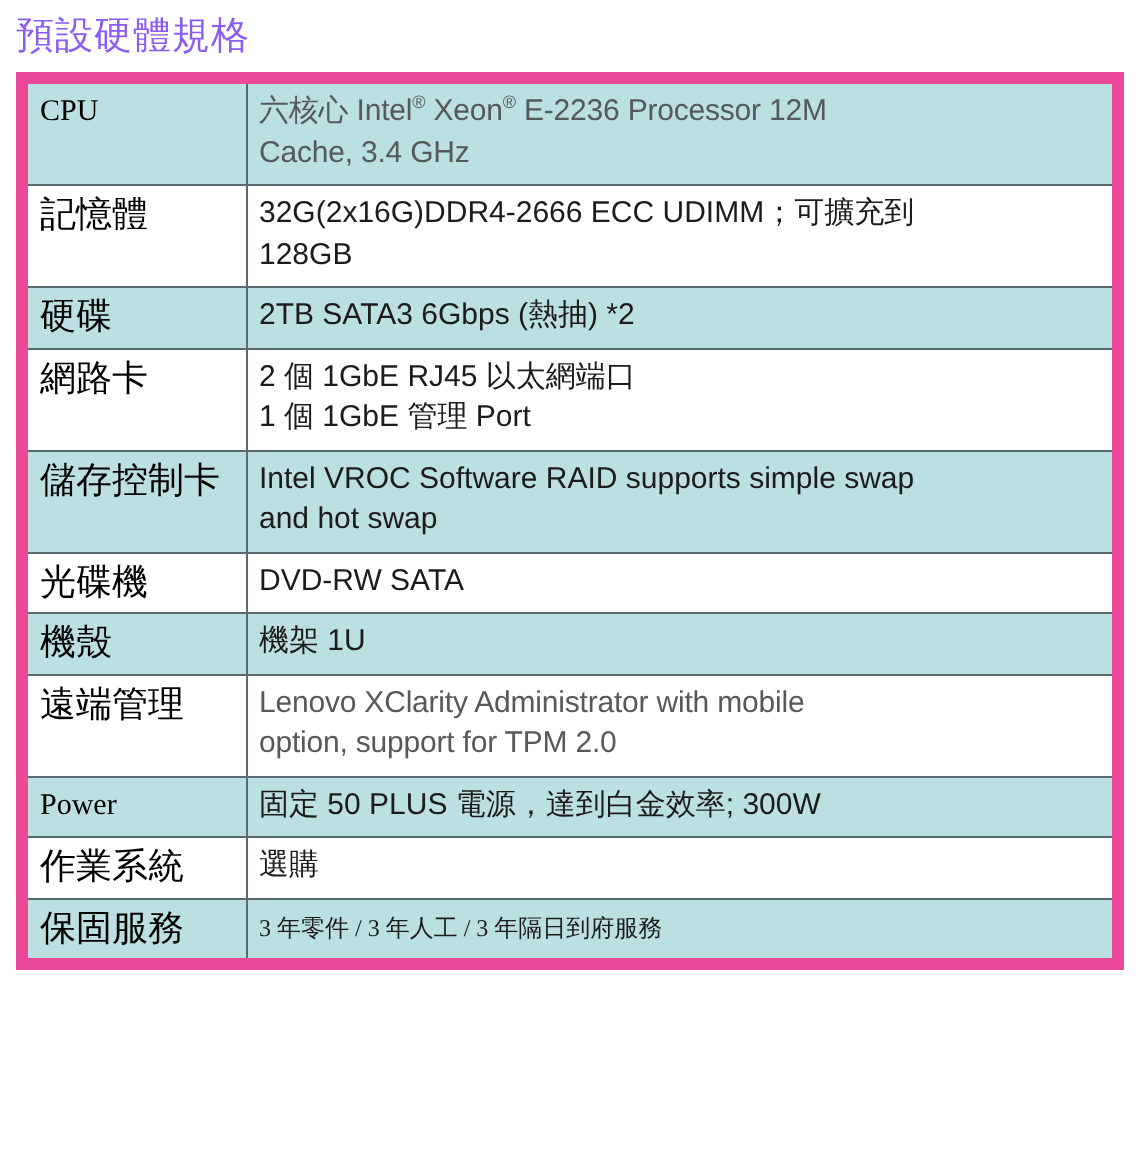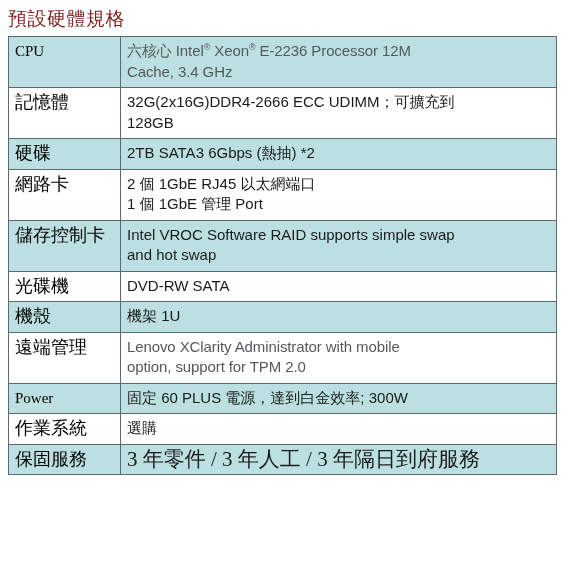--- a/index.html
+++ b/index.html
@@ -19,31 +19,31 @@
     position: relative;
     width: 574px;
     height: 580px;
     box-sizing: border-box;
   }
 
   .page-title {
     font-family: "Liberation Serif", "DejaVu Serif", serif;
     font-size: 19px;
     line-height: 22px;
-    color: #7f1d1d;
+    color: #8b5cf6;
     padding: 8px 0 6px 8px;
     letter-spacing: 0.5px;
   }
 
   .spec-table {
     margin-left: 8px;
     width: 548px;
     border-collapse: collapse;
     table-layout: fixed;
-    border: 1px solid #ec4899;
+    border: 6px solid #ec4899;
   }
 
   .spec-table col.c-label { width: 112px; }
   .spec-table col.c-value { width: 436px; }
 
   .spec-table td {
     border: 1px solid #5b6a70;
     vertical-align: top;
     padding: 4px 6px 5px 6px;
     box-sizing: border-box;
@@ -71,21 +71,21 @@
     line-height: 20.5px;
     color: #1b1b1b;
   }
   td.value-cell.bold-value {
     font-weight: normal;
     color: #55595b;
     letter-spacing: -0.1px;
   }
   td.value-cell.serif-value {
     font-family: "Liberation Serif", "DejaVu Serif", serif;
-    font-size: 21px;
+    font-size: 12px;
   }
 
   .value-line { display: block; white-space: nowrap; }
 
   sup.reg {
     font-size: 9px;
     vertical-align: super;
     line-height: 0;
   }
 </style>
@@ -151,21 +151,21 @@
         <tr class="row-plain">
           <td class="label-cell">遠端管理</td>
           <td class="value-cell bold-value">
             <span class="value-line">Lenovo XClarity Administrator with mobile</span>
             <span class="value-line">option, support for TPM 2.0</span>
           </td>
         </tr>
         <tr class="row-shaded">
           <td class="label-cell serif-label">Power</td>
           <td class="value-cell">
-            <span class="value-line">固定 60 PLUS 電源，達到白金效率; 300W</span>
+            <span class="value-line">固定 50 PLUS 電源，達到白金效率; 300W</span>
           </td>
         </tr>
         <tr class="row-plain">
           <td class="label-cell">作業系統</td>
           <td class="value-cell">
             <span class="value-line">選購</span>
           </td>
         </tr>
         <tr class="row-shaded">
           <td class="label-cell">保固服務</td>

